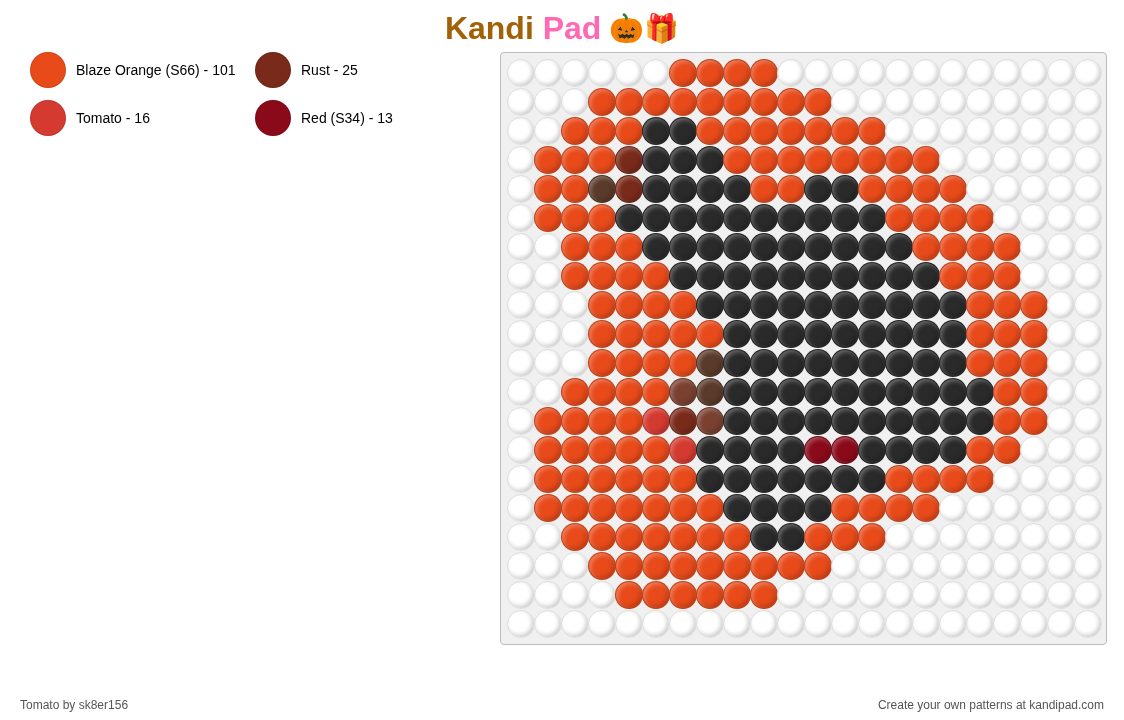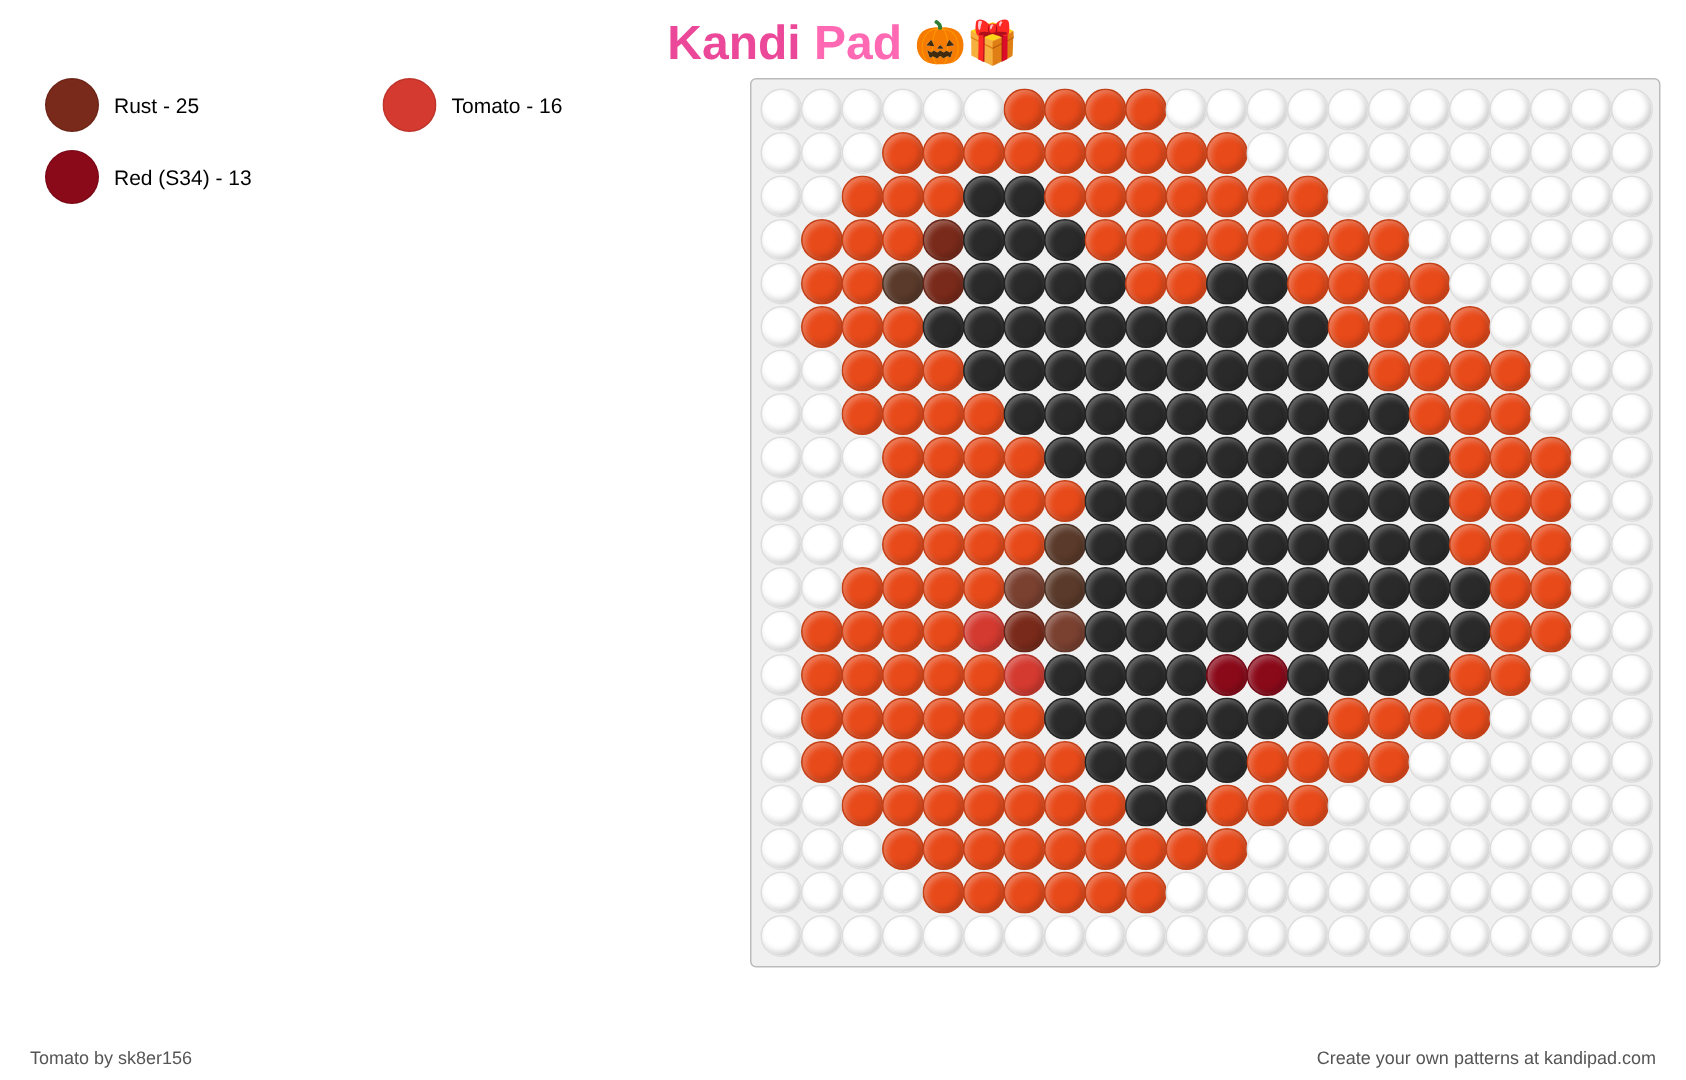--- a/index.html
+++ b/index.html
@@ -15,21 +15,21 @@
     #header {
       display: flex;
       justify-content: center;
       align-items: center;
       padding: 10px 0 5px 0;
     }
     .logo-text {
       font-size: 32px;
       font-weight: bold;
     }
-    .logo-kandi { color: #ec4899; }
+    .logo-kandi { color: #a16207; }
     .logo-pad { color: #ff69b4; }
     .logo-icons { margin-left: 8px; font-size: 28px; }
 
     
     #main {
       display: flex;
       padding: 0 20px;
       gap: 20px;
     }
 
@@ -128,20 +128,24 @@
   <span class="logo-text">
     <span class="logo-kandi">Kandi</span><span class="logo-pad"> Pad</span>
   </span>
   <span class="logo-icons">🎃🎁</span>
 </div>
 
 <div id="main">
   <div id="left-panel">
 
     <div id="color-legend">
+    <div class="color-item">
+      <div class="color-swatch" style="background:#e84a1a"></div>
+      <span>Blaze Orange (S66) - 101</span>
+    </div>
         <div class="color-item">
       <div class="color-swatch" style="background:#7a2a1a"></div>
       <span>Rust - 25</span>
     </div>
         <div class="color-item">
       <div class="color-swatch" style="background:#d43a30"></div>
       <span>Tomato - 16</span>
     </div>
         <div class="color-item">
       <div class="color-swatch" style="background:#8b0a1a"></div>

